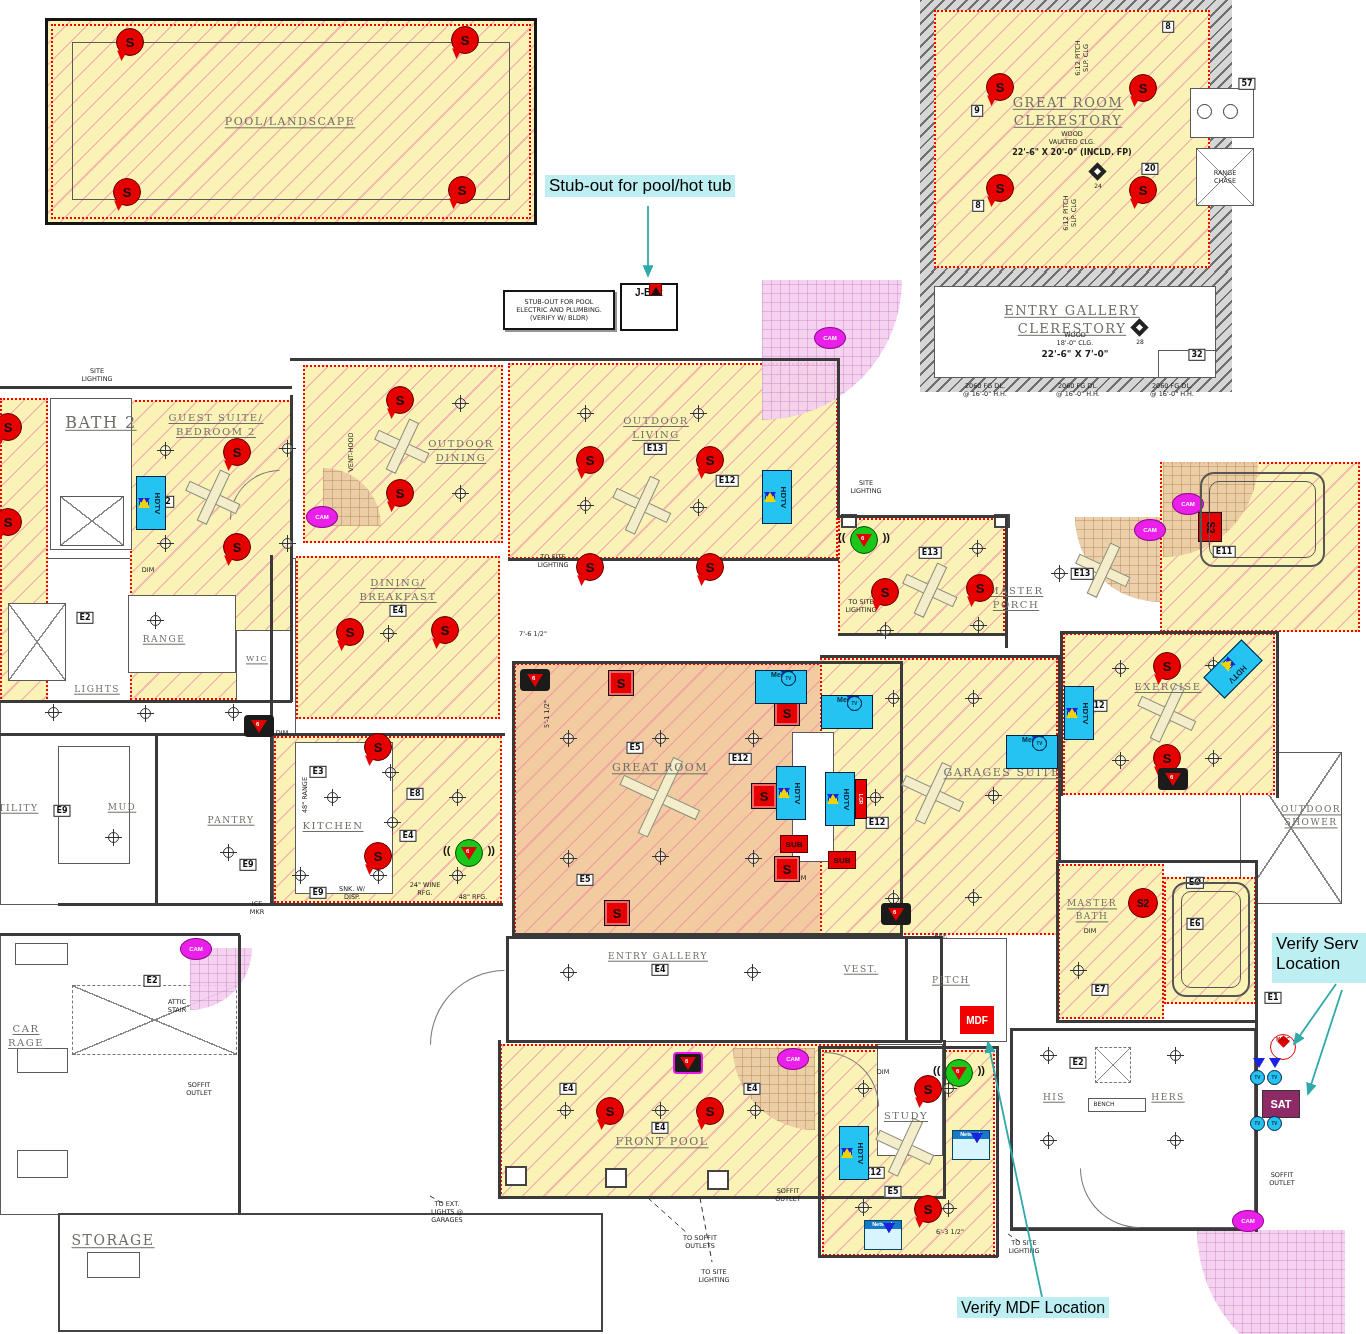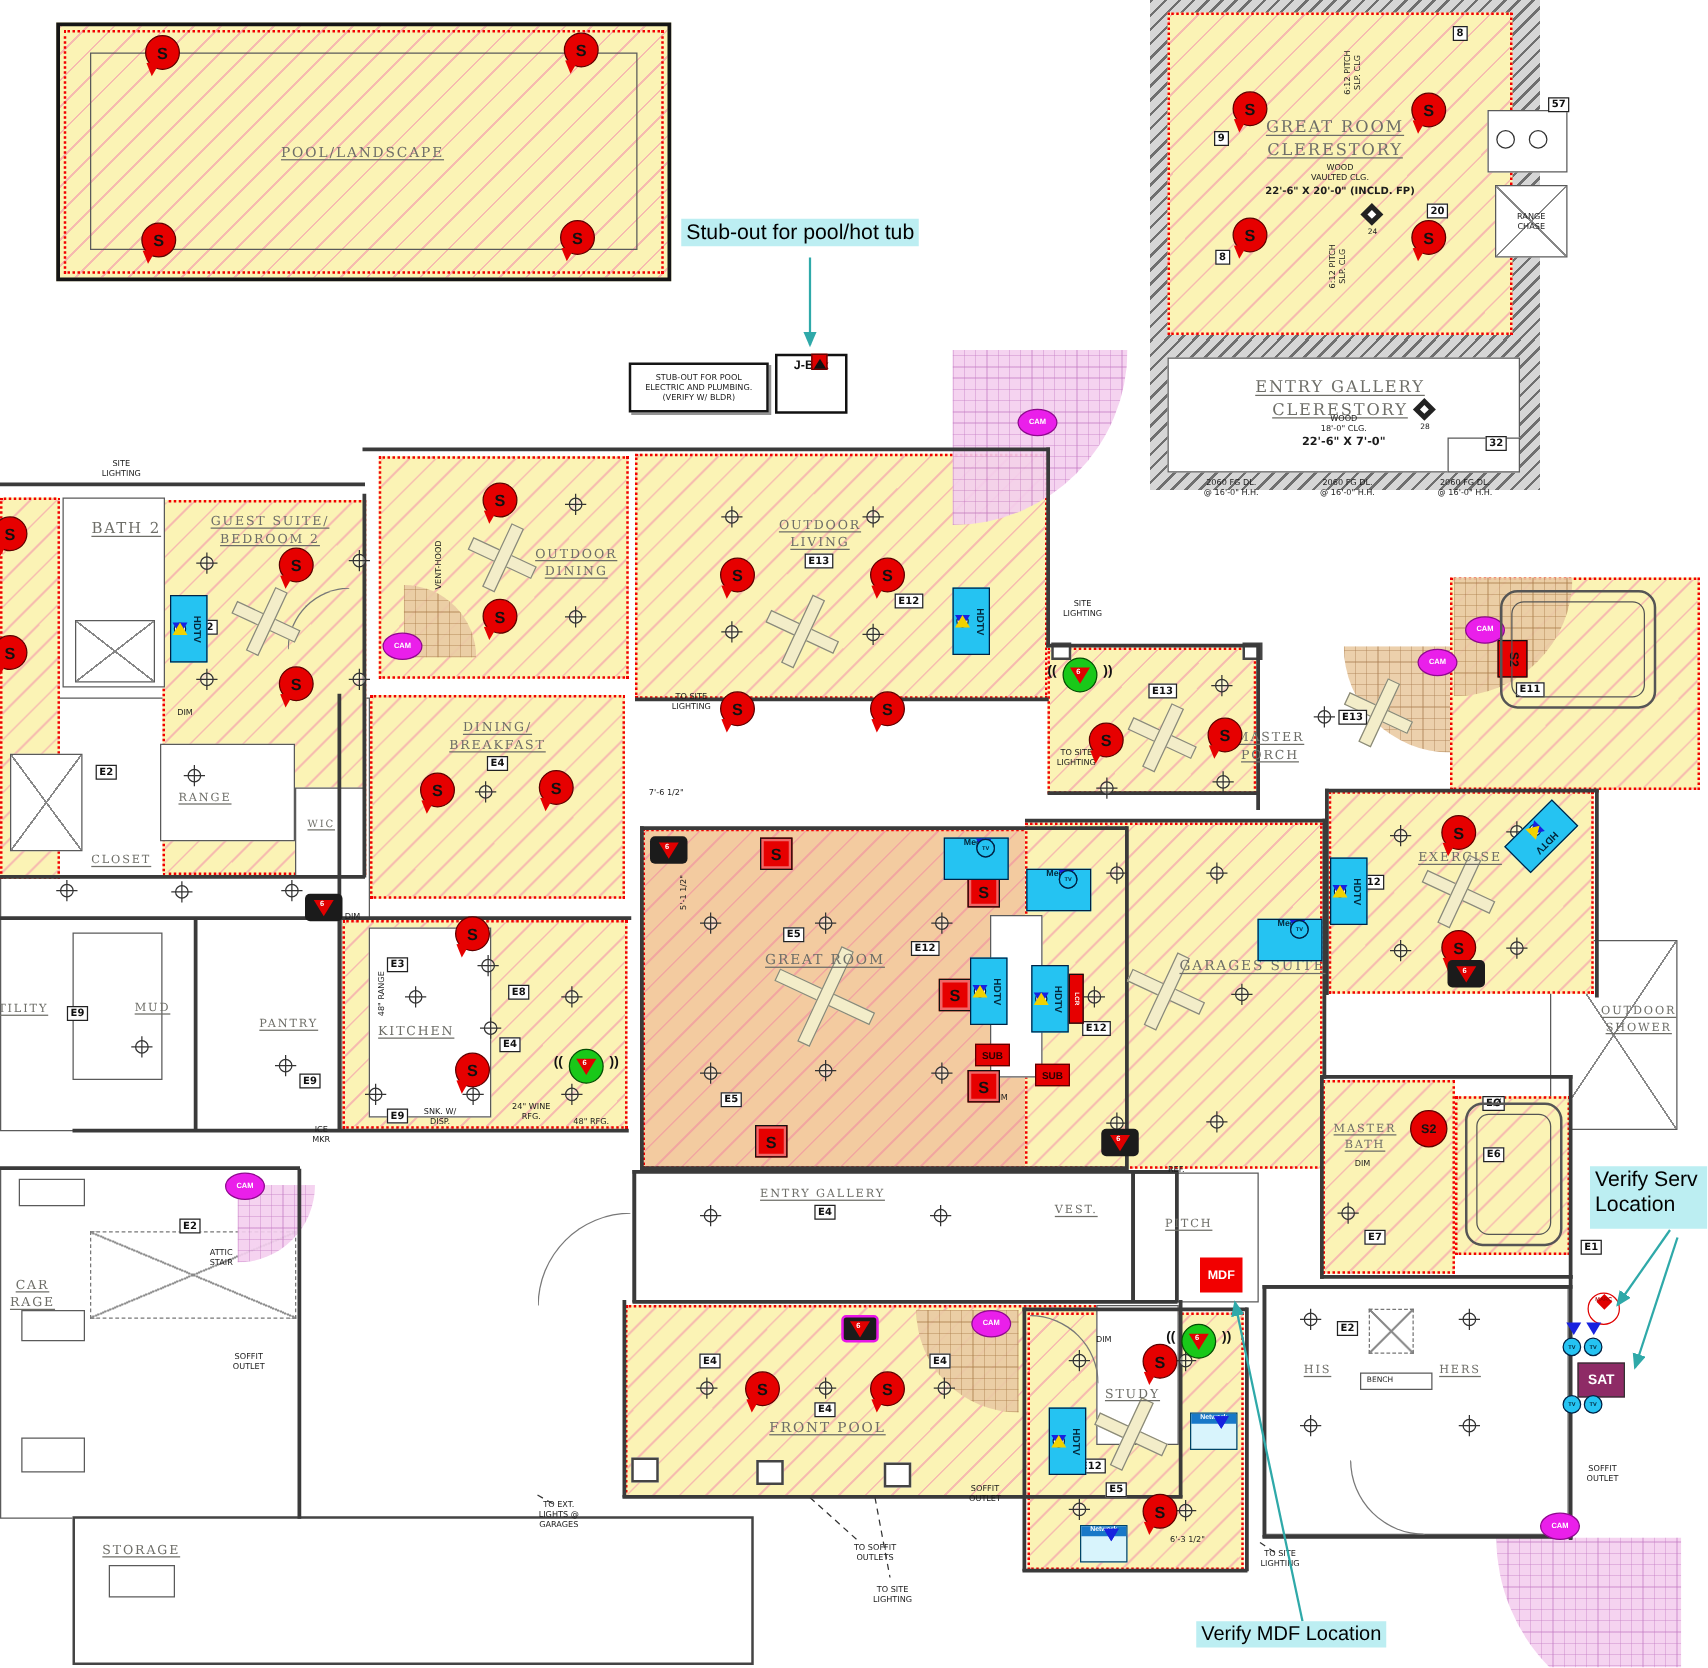--- a/index.html
+++ b/index.html
@@ -263,21 +263,21 @@
     <div class="fan" style="left: 901px; top: 761px; width: 64px; height: 64px;"></div>
     <div class="fan" style="left: 1137px; top: 683px; width: 60px; height: 60px;"></div>
     <div class="fan" style="left: 875px; top: 1117px; width: 60px; height: 60px;"></div>
     <div class="rlabel" style="left: 290px; top: 122px; font-size: 11px;">POOL/LANDSCAPE</div>
     <div class="rlabel" style="left: 1068px; top: 112px; font-size: 13px;">GREAT ROOM
 CLERESTORY</div>
     <div class="rlabel" style="left: 1072px; top: 320px; font-size: 13px;">ENTRY GALLERY
 CLERESTORY</div>
     <div class="rlabel" style="left: 216px; top: 425px; font-size: 10px;">GUEST SUITE/
 BEDROOM 2</div>
-    <div class="rlabel" style="left: 101px; top: 423px; font-size: 12px;">BATH 2</div>
+    <div class="rlabel" style="left: 101px; top: 423px; font-size: 16px;">BATH 2</div>
     <div class="rlabel" style="left: 461px; top: 451px; font-size: 10px;">OUTDOOR
 DINING</div>
     <div class="rlabel" style="left: 656px; top: 428px; font-size: 10px;">OUTDOOR
 LIVING</div>
     <div class="rlabel" style="left: 1016px; top: 598px; font-size: 10px;">MASTER
 PORCH</div>
     <div class="rlabel" style="left: 398px; top: 590px; font-size: 10px;">DINING/
 BREAKFAST</div>
     <div class="rlabel" style="left: 333px; top: 826px; font-size: 10px;">KITCHEN</div>
     <div class="rlabel" style="left: 660px; top: 768px; font-size: 11px;">GREAT ROOM</div>
@@ -287,29 +287,29 @@
 SHOWER</div>
     <div class="rlabel" style="left: 1092px; top: 910px; font-size: 9px;">MASTER
 BATH</div>
     <div class="rlabel" style="left: 658px; top: 956px; font-size: 9px;">ENTRY GALLERY</div>
     <div class="rlabel" style="left: 861px; top: 969px; font-size: 9px;">VEST.</div>
     <div class="rlabel" style="left: 951px; top: 980px; font-size: 9px;">PITCH</div>
     <div class="rlabel" style="left: 906px; top: 1116px; font-size: 10px;">STUDY</div>
     <div class="rlabel" style="left: 662px; top: 1142px; font-size: 11px;">FRONT POOL</div>
     <div class="rlabel" style="left: 1054px; top: 1097px; font-size: 9px;">HIS</div>
     <div class="rlabel" style="left: 1168px; top: 1097px; font-size: 9px;">HERS</div>
-    <div class="rlabel" style="left: 97px; top: 689px; font-size: 9px;">CLOSET</div>
+    <div class="rlabel" style="left: 97px; top: 689px; font-size: 9px;">LIGHTS</div>
     <div class="rlabel" style="left: 164px; top: 639px; font-size: 9px;">RANGE</div>
     <div class="rlabel" style="left: 257px; top: 659px; font-size: 8px;">WIC</div>
     <div class="rlabel" style="left: 122px; top: 807px; font-size: 9px;">MUD</div>
     <div class="rlabel" style="left: 231px; top: 820px; font-size: 9px;">PANTRY</div>
     <div class="rlabel" style="left: 14px; top: 808px; font-size: 9px;">UTILITY</div>
     <div class="rlabel" style="left: 26px; top: 1036px; font-size: 10px;">CAR
 RAGE</div>
-    <div class="rlabel" style="left: 113px; top: 1241px; font-size: 10px;">STORAGE</div>
+    <div class="rlabel" style="left: 113px; top: 1241px; font-size: 14px;">STORAGE</div>
     <div class="note" style="left: 97px; top: 375px;">SITE
 LIGHTING</div>
     <div class="note" style="left: 866px; top: 487px;">SITE
 LIGHTING</div>
     <div class="note" style="left: 553px; top: 561px;">TO SITE
 LIGHTING</div>
     <div class="note" style="left: 861px; top: 606px;">TO SITE
 LIGHTING</div>
     <div class="note" style="left: 714px; top: 1276px;">TO SITE
 LIGHTING</div>

